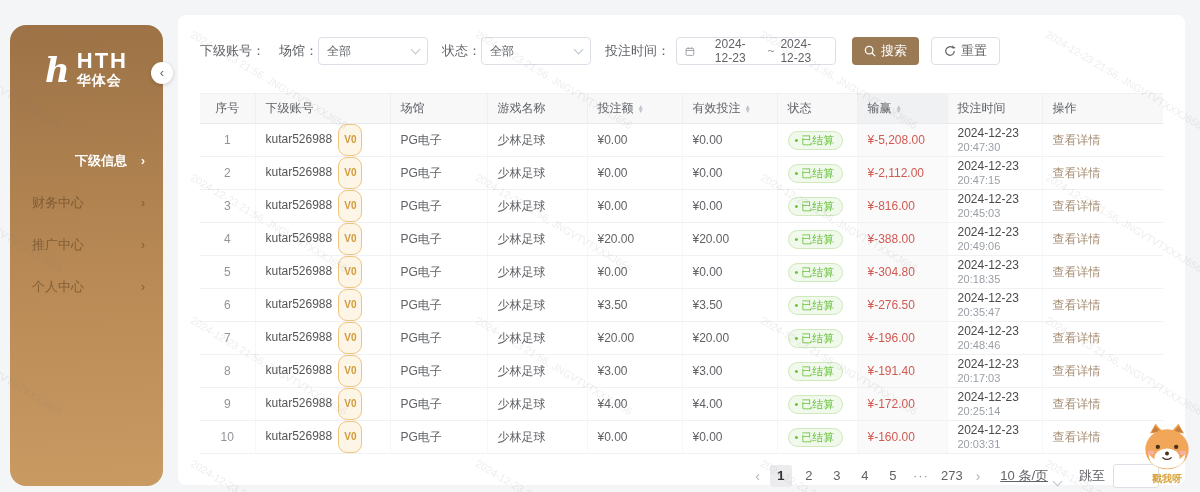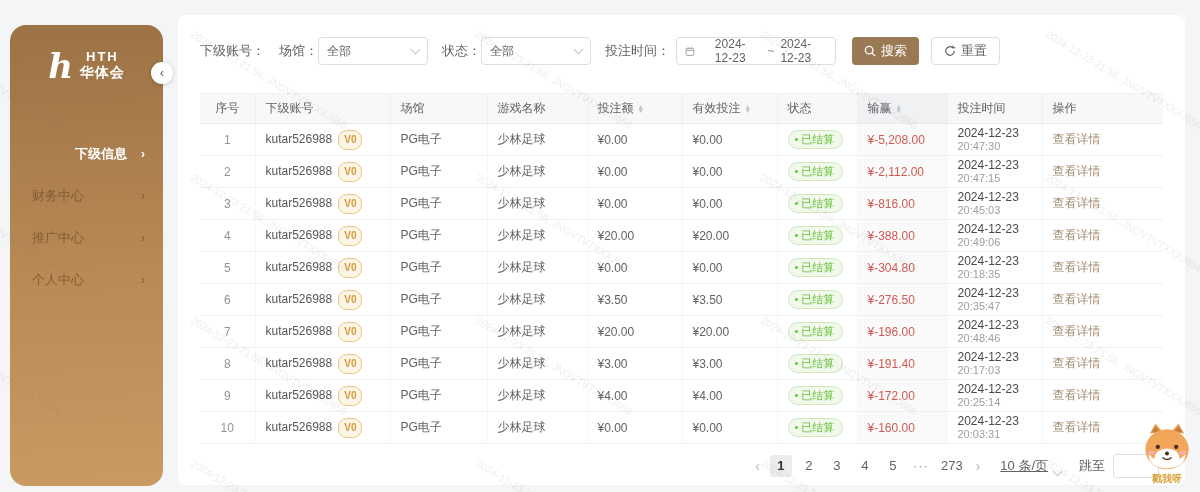--- a/index.html
+++ b/index.html
@@ -21,21 +21,21 @@
     position:absolute; left:10px; top:25px; width:153px; height:461px;
     border-radius:16px; background:linear-gradient(178deg,#9c7246 0%,#b98a55 55%,#c99a62 100%);
     z-index:10;
   }
   .logo { display:flex; align-items:center; justify-content:center; gap:7px; padding-top:24px; }
   .logo-h {
     font-family:"DejaVu Serif","Liberation Serif",serif;
     font-style:italic; font-weight:bold; font-size:34px; color:#fff; line-height:1;
   }
   .logo-text { color:#fff; text-align:left; }
-  .logo-line1 { font-size:13px; font-weight:bold; letter-spacing:2px; line-height:1.05;text-align:center; }
+  .logo-line1 { font-size:22px; font-weight:bold; letter-spacing:2px; line-height:1.05;text-align:center; }
   .logo-line2 { font-size:14px; font-weight:bold; letter-spacing:1px; }
   .collapse-btn {
     position:absolute; left:151px; top:62px; width:22px; height:22px; border-radius:50%;
     background:#fff; border:none; box-shadow:0 1px 4px rgba(0,0,0,0.18);
     color:#666; font-size:13px; line-height:20px; text-align:center; cursor:pointer; z-index:11;
   }
   .menu { list-style:none; margin-top:50px; }
   .menu-item {
     height:42px; display:flex; align-items:center; justify-content:space-between;
     padding:0 18px 0 22px; font-size:13px; color:rgba(88,58,28,0.55); cursor:pointer;
@@ -101,21 +101,21 @@
   .sort { display:flex; flex-direction:column; line-height:0.55; font-size:6.5px; color:#c0c4cc; }
   tbody td {
     height:32px; font-size:12px; color:#606266; padding:0 10px;
     border-bottom:1px solid #f0f1f3; border-right:1px solid #f6f7f8; background:#fff;
   }
   tbody td:last-child { border-right:none; }
   tbody td.c-center { text-align:center; color:#909399; }
   tbody td.hl { background:#fafafa; }
   .acct { color:#555; }
   .lvl-badge {
-    display:inline-block; margin-left:6px; padding:2px 5px; font-size:10px; font-weight:bold;
+    display:inline-block; margin-left:6px; padding:8px 5px; font-size:10px; font-weight:bold;
     color:#d29a3c; background:#fdf5e6; border:1px solid #eec480; border-radius:9px; line-height:14px;text-align:center;
   }
   .status-pill {
     display:inline-flex; align-items:center; padding:1px 8px 1px 6px; font-size:11px;
     color:#67c23a; background:#f0f9eb; border:1px solid #cfe8bc; border-radius:10px; line-height:15px;
   }
   .status-pill::before { content:"•"; margin-right:3px; font-size:11px; }
   .winloss { color:#d05a52; }
   .dt-date { color:#4a4a4a; line-height:1.2; }
   .dt-time { color:#9aa0a6; font-size:11px; line-height:1.2; }

